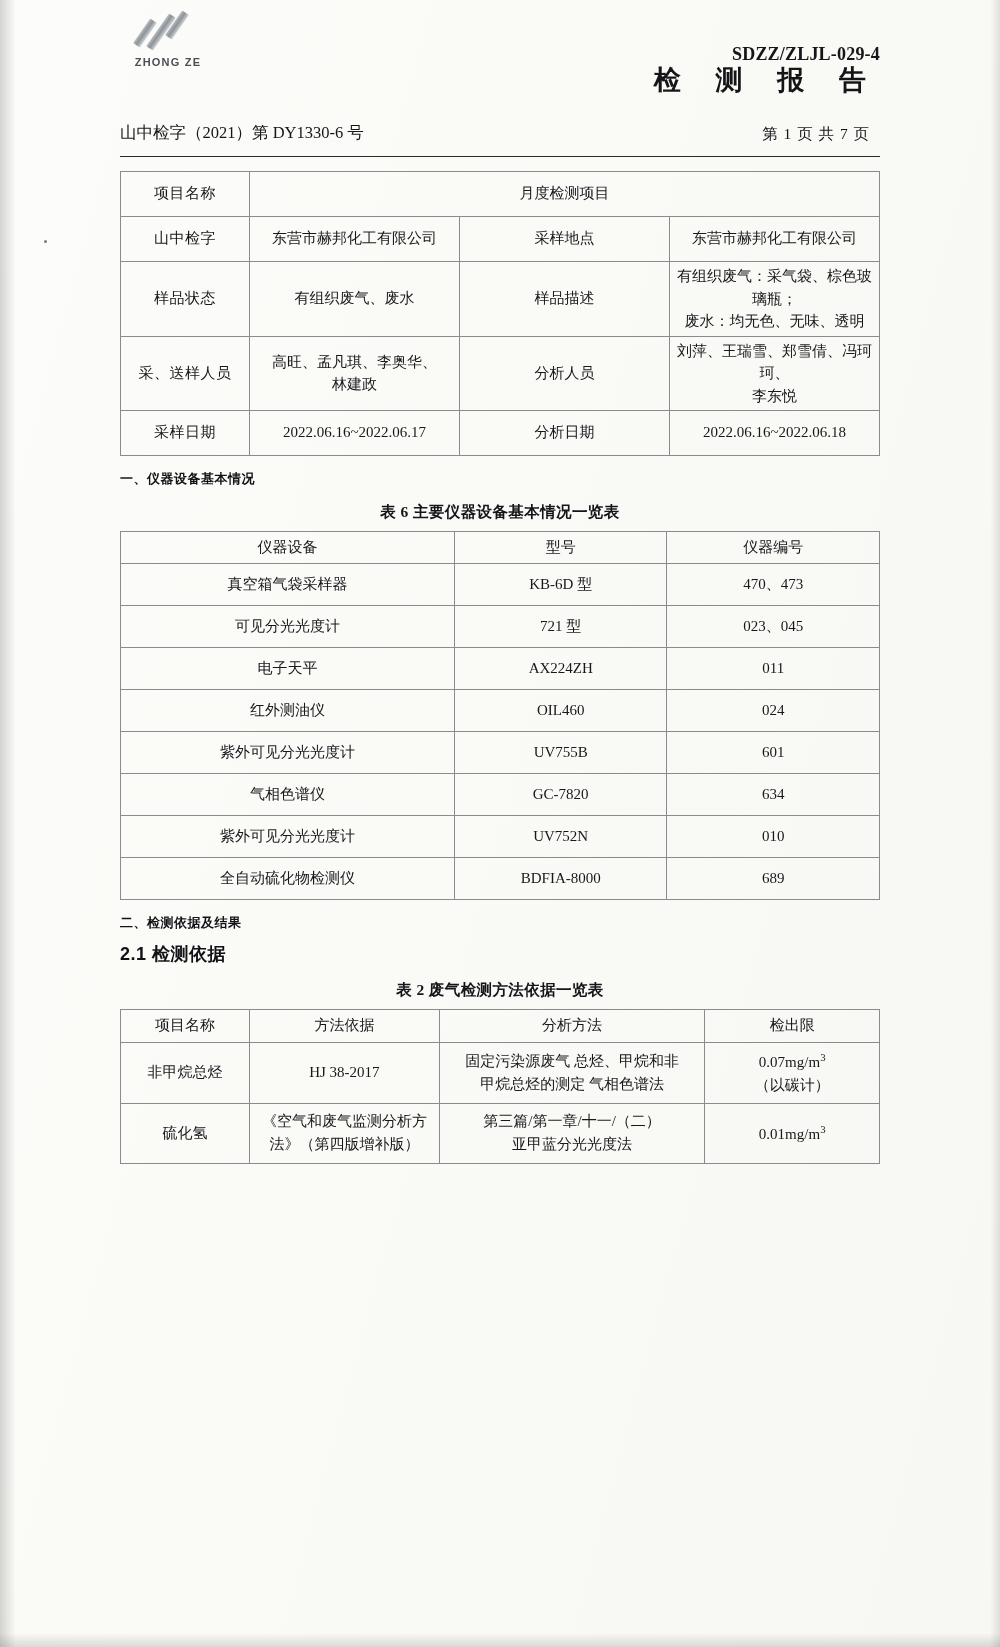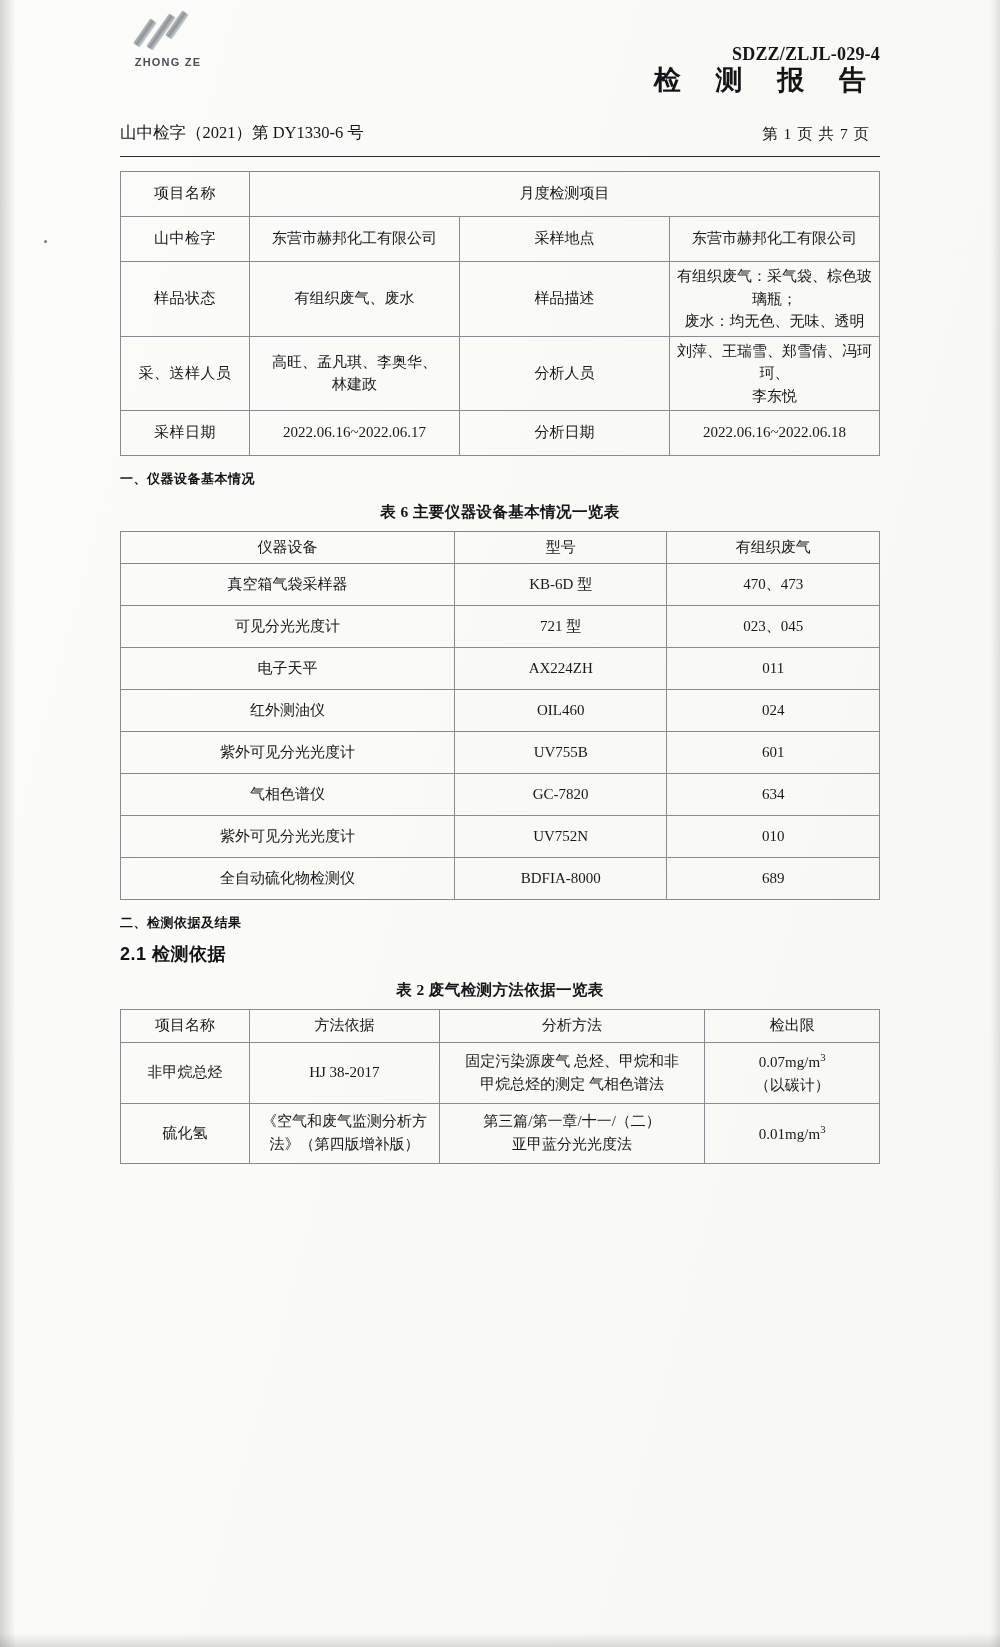--- a/index.html
+++ b/index.html
@@ -303,21 +303,21 @@
     <table class="equip-table">
       <colgroup>
           <col class="c1">
           <col class="c2">
           <col class="c3">
         </colgroup>
       <thead>
         <tr>
           <th>仪器设备</th>
           <th>型号</th>
-          <th>有组织废气</th>
+          <th>仪器编号</th>
         </tr>
       </thead>
       <tbody>
         <tr>
             <td>真空箱气袋采样器</td>
             <td>KB-6D 型</td>
             <td>470、473</td>
           </tr>
         <tr>
             <td>可见分光光度计</td>

